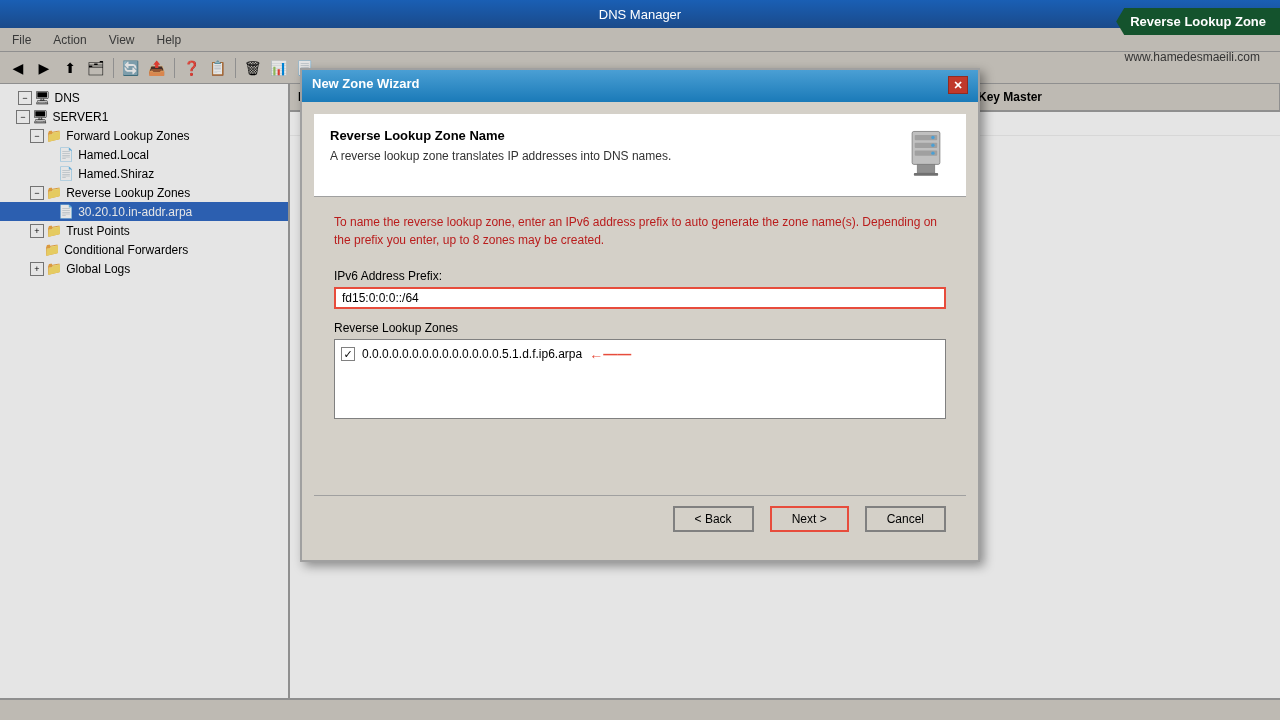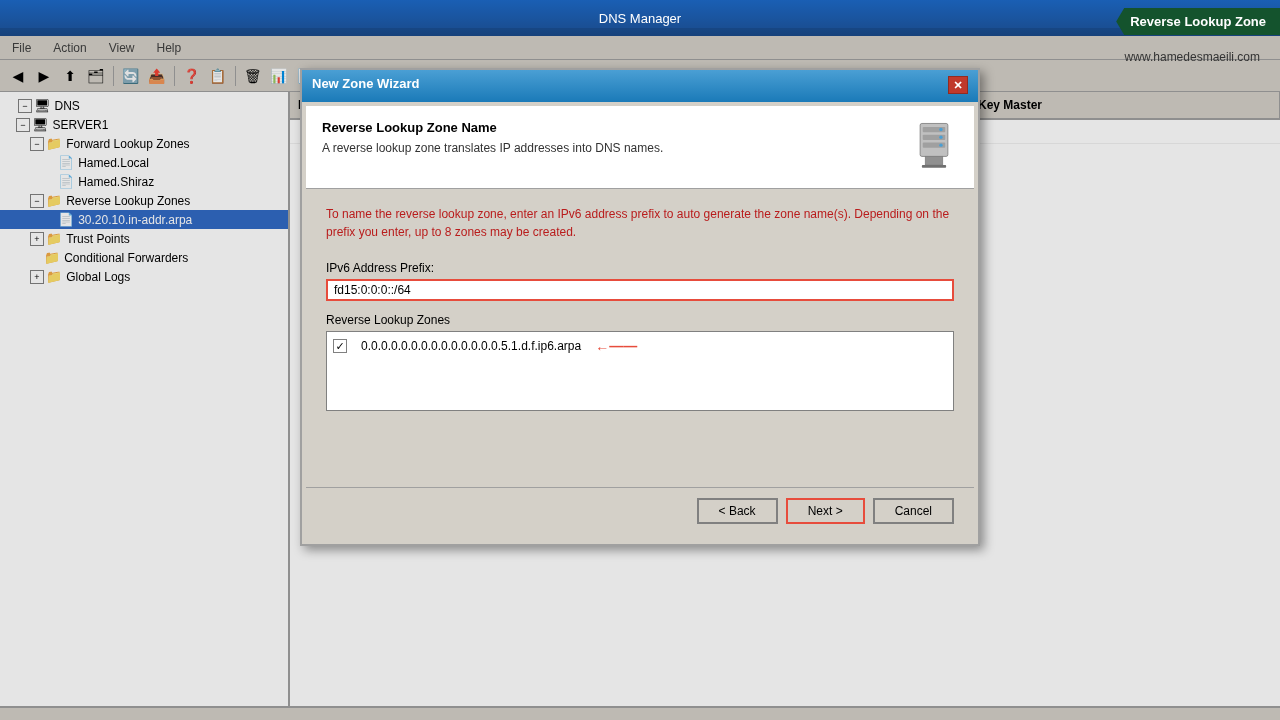--- a/index.html
+++ b/index.html
@@ -14,21 +14,21 @@
     }
 
     
     .title-bar {
       background: linear-gradient(to bottom, #1a5fb4, #1a4a8a);
       color: white;
       text-align: center;
       padding: 4px 0;
       font-size: 13px;
       font-weight: normal;
-      height: 36px;
+      height: 28px;
       display: flex;
       align-items: center;
       justify-content: center;
       position: relative;
     }
 
     
     .menu-bar {
       background: #d4d0c8;
       display: flex;
@@ -238,21 +238,21 @@
       border: 1px solid #922b21;
       display: flex;
       align-items: center;
       justify-content: center;
       cursor: pointer;
       font-size: 11px;
       font-weight: bold;
     }
 
     .dialog-body {
-      padding: 4px;
+      padding: 12px;
     }
 
     
     .zone-header {
       background: white;
       padding: 14px 16px 16px 16px;
       border-bottom: 1px solid #a0a0a0;
       display: flex;
       align-items: flex-start;
       gap: 12px;
@@ -318,21 +318,21 @@
       width: 100%;
       height: 80px;
       background: white;
       border: 1px solid #808080;
       padding: 4px;
       overflow: auto;
     }
     .rlz-item {
       display: flex;
       align-items: center;
-      gap: 14px;
+      gap: 7px;
       padding: 2px 2px;
     }
     .rlz-checkbox {
       width: 14px;
       height: 14px;
       border: 1px solid #808080;
       background: white;
       display: flex;
       align-items: center;
       justify-content: center;
@@ -352,21 +352,21 @@
       font-size: 14px;
       font-weight: bold;
     }
 
     
     .dialog-footer {
       background: #d4d0c8;
       padding: 10px 20px 16px 20px;
       display: flex;
       justify-content: flex-end;
-      gap: 8px;
+      gap: 16px;
       border-top: 1px solid #a0a0a0;
       margin-top: 60px;
     }
     .btn {
       padding: 4px 20px;
       font-size: 12px;
       cursor: pointer;
       background: #d4d0c8;
       border: 2px solid #808080;
       min-width: 70px;

